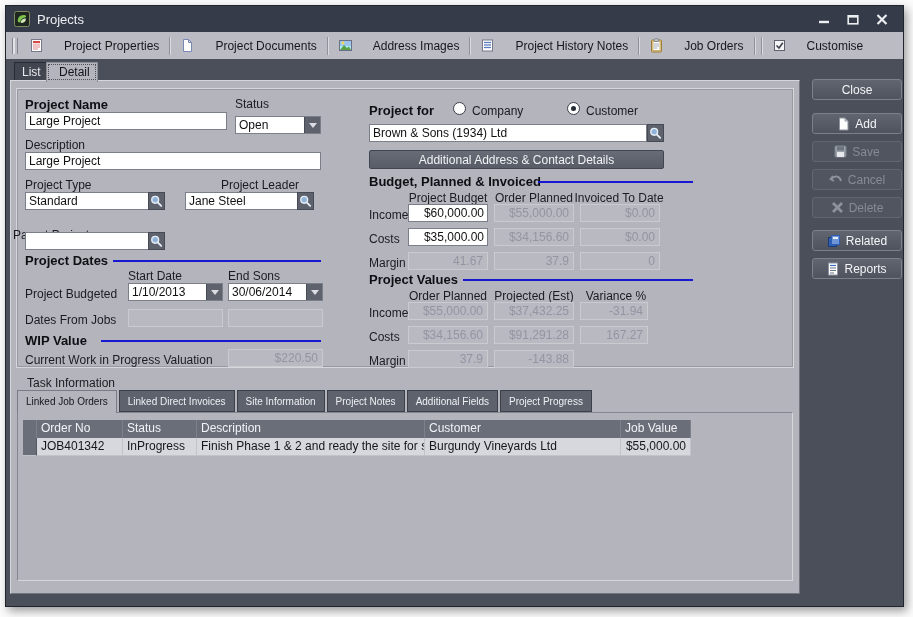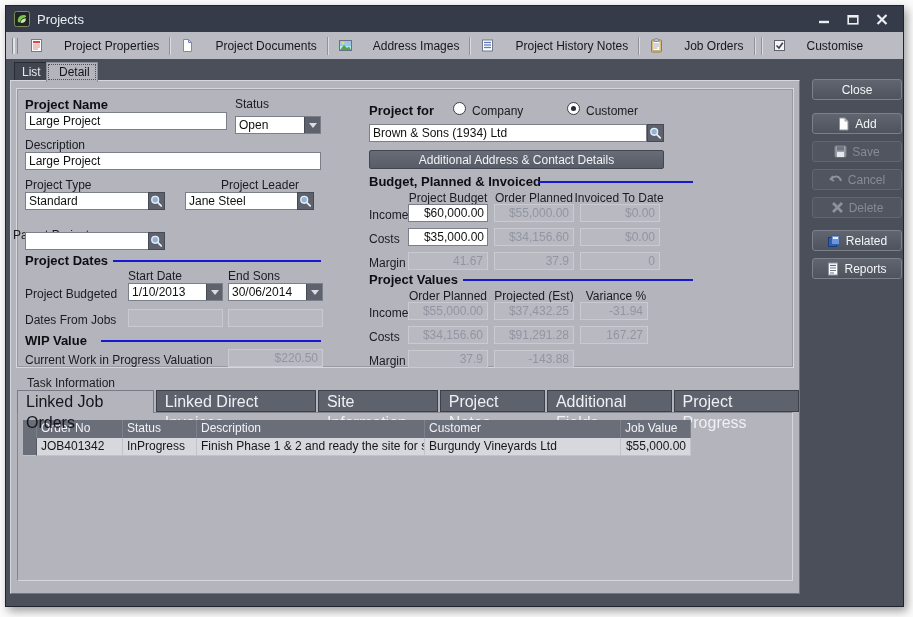--- a/index.html
+++ b/index.html
@@ -40,21 +40,21 @@
   .combo { position:absolute; height:18px; background:#fff; border:1px solid #7b7f89; display:flex; }
   .combo .cv { flex:1; font-size:12px; color:#111; padding:1px 3px; line-height:14px; }
   .sqbtn { width:16px; height:16px; background:#5d626d; border-left:1px solid #454a54; display:flex; align-items:center; justify-content:center; }
   .tri { width:0; height:0; border-left:4px solid transparent; border-right:4px solid transparent; border-top:5px solid #dcdde2; }
   .magbtn { position:absolute; width:17px; height:18px; background:#5d626d; border:1px solid #454a54; display:flex; align-items:center; justify-content:center; }
   .radio { position:absolute; width:13px; height:13px; border-radius:50%; background:#fff; border:1px solid #3b404a; }
   .radio.on::after { content:""; position:absolute; left:3px; top:3px; width:5px; height:5px; border-radius:50%; background:#262b34; }
   .gbtn { position:absolute; background:linear-gradient(#676c77,#575c67); border:1px solid #424651; border-radius:2px;
     color:#f2f3f6; font-size:12px; display:flex; align-items:center; justify-content:center; }
   
-  .ttab { height:22px; padding:0 8px; font-size:16px; line-height:21px; position:relative; }
+  .ttab { height:22px; padding:0 8px; font-size:10px; line-height:21px; position:relative; }
   .ttab-unsel { background:#5d626d; color:#eef0f3; border:1px solid #3c4049; }
   .ttab-sel { background:#b3b4bc; color:#15161b; border:1px solid #777b85; border-bottom:none; height:23px; z-index:2; }
   .tabsrow { position:absolute; left:6px; top:309px; display:flex; gap:2px; }
   .gridbox { position:absolute; left:6px; top:331px; width:776px; height:169px;
     border-top:1px solid #84868f; border-left:1px solid #84868f; border-bottom:1px solid #d6d7db; border-right:1px solid #d6d7db;padding-left:18px; }
   .grow { position:absolute; left:5px; display:flex; height:18px; }
   .gh { background:#6a6e79; color:#f2f3f6; font-size:12px; line-height:17px; padding:0 4px;
     border-right:1px solid #7d818b; white-space:nowrap; overflow:hidden; }
   .gc { background:#d7d8dd; color:#15161b; font-size:12px; line-height:17px; padding:0 4px;
     border-right:1px solid #c2c3c9; border-bottom:1px solid #c2c3c9; white-space:nowrap; overflow:hidden; }

